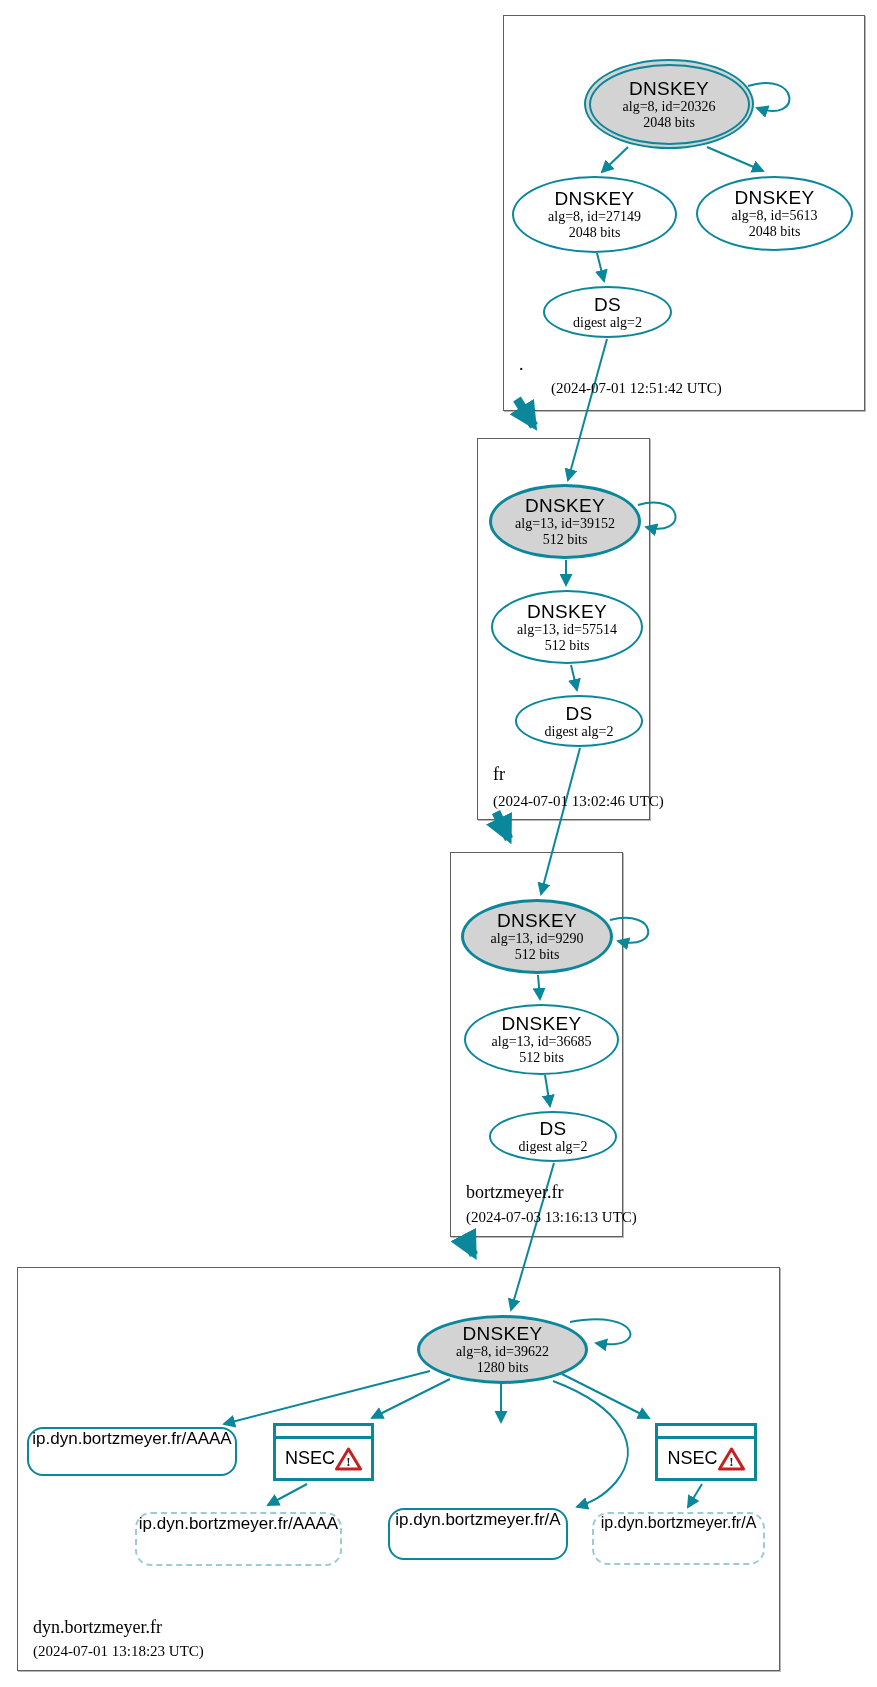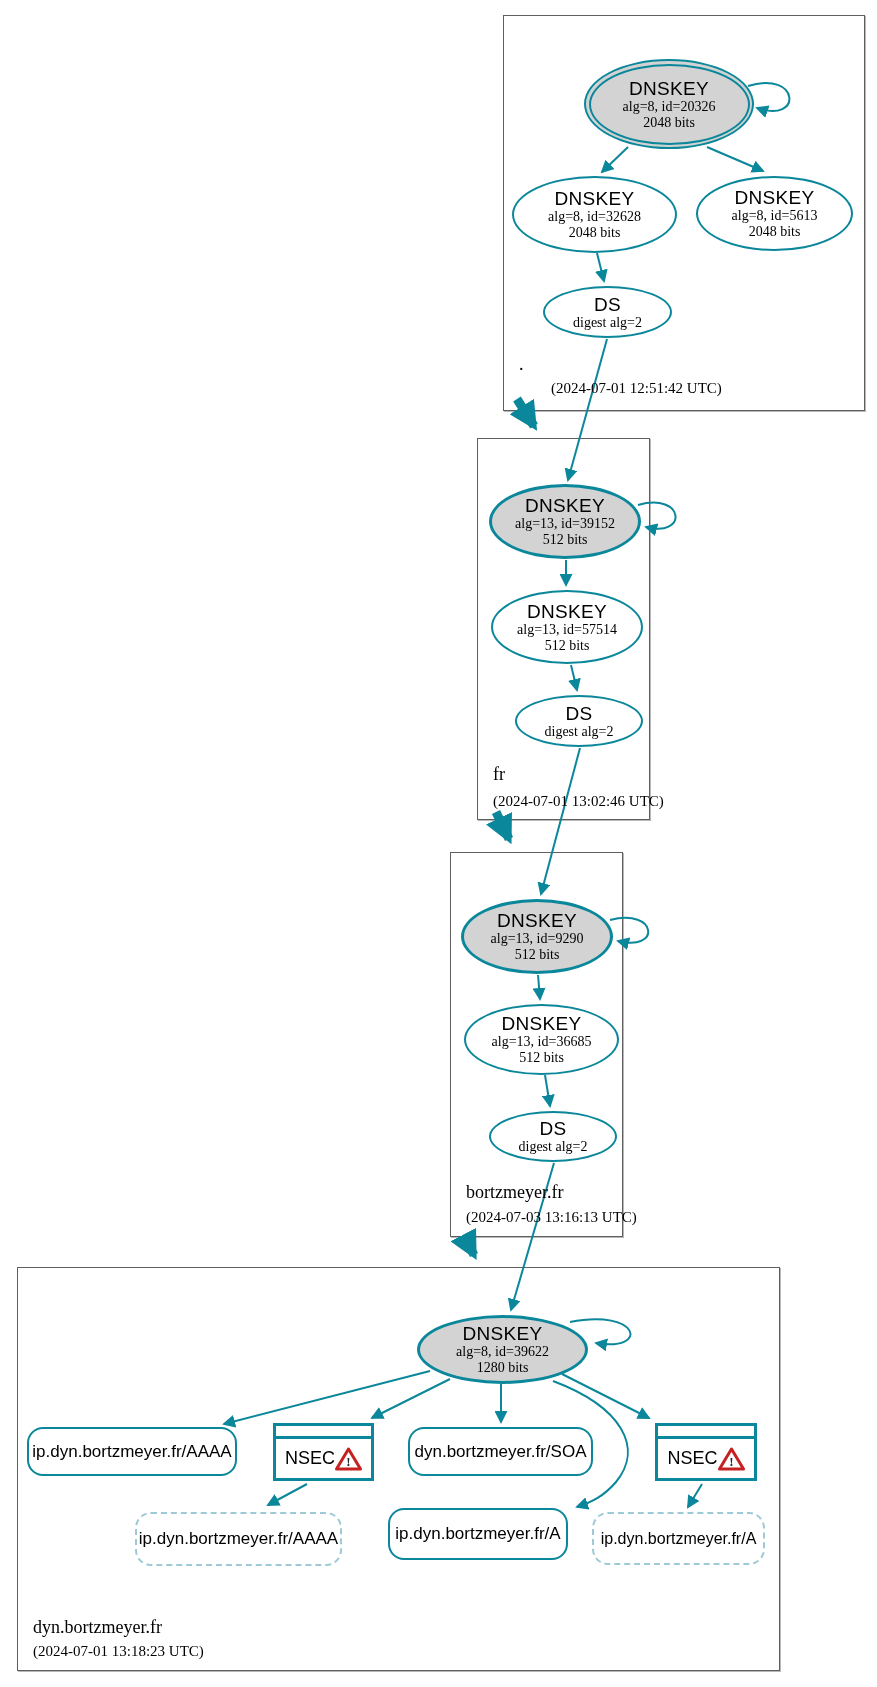--- a/index.html
+++ b/index.html
@@ -12,21 +12,21 @@
   .ellipse { position:absolute; border:2px solid var(--accent); border-radius:50%;
              background:#fff; display:flex; flex-direction:column; align-items:center;
              justify-content:center; text-align:center; line-height:1.12; box-sizing:border-box; }
   .ellipse .t { font-size:19px; letter-spacing:.3px; }
   .ellipse .d { font-family:"Liberation Serif",serif; font-size:14px; }
   .ksk { background:var(--gray); border-width:3px; }
   .double { border-width:2.5px; }
   .double::after { content:""; position:absolute; inset:2.5px;
                    border:2.5px solid var(--accent); border-radius:50%; }
   .rrset { position:absolute; border:2px solid var(--accent); border-radius:16px;
-           background:#fff; display:flex; align-items:center; justify-content:center;
+           background:#fff; display:flex; align-items:flex-start; justify-content:center;
            font-size:17px; box-sizing:border-box; white-space:nowrap; }
   .rrset.dashed { border:2.5px dashed var(--dash); }
   .nsec { position:absolute; border:3px solid var(--accent); background:#fff;
           box-sizing:border-box; }
   .nsec .band { height:10px; border-bottom:3px solid var(--accent); }
   .nsec .row { display:flex; align-items:center; justify-content:center; 
                height:calc(100% - 13px); font-size:18px; }
   .warn { width:27px; height:24px; display:inline-block; }
   .zname { position:absolute; font-family:"Liberation Serif",serif; font-size:18px; }
   .zts   { position:absolute; font-family:"Liberation Serif",serif; font-size:15px; }
@@ -80,21 +80,21 @@
     </g>
   </svg>
 
   <div class="ellipse ksk double" style="left:584px; top:59px; width:170px; height:90px;">
     <span class="t">DNSKEY</span>
     <span class="d">alg=8, id=20326</span>
     <span class="d">2048 bits</span>
   </div>
   <div class="ellipse" style="left:512px; top:176px; width:165px; height:77px;">
     <span class="t">DNSKEY</span>
-    <span class="d">alg=8, id=32628</span>
+    <span class="d">alg=8, id=27149</span>
     <span class="d">2048 bits</span>
   </div>
   <div class="ellipse" style="left:696px; top:176px; width:157px; height:75px;">
     <span class="t">DNSKEY</span>
     <span class="d">alg=8, id=5613</span>
     <span class="d">2048 bits</span>
   </div>
   <div class="ellipse" style="left:543px; top:286px; width:129px; height:52px;">
     <span class="t">DS</span>
     <span class="d">digest alg=2</span>
@@ -150,23 +150,20 @@
     <div class="band"></div>
     <div class="row">
       <span>NSEC</span>
       <svg class="warn" viewBox="0 0 27 24">
         <path d="M13.5 2 L25.5 22 H1.5 Z" fill="#fff" stroke="#c62121" stroke-width="3" stroke-linejoin="round"></path>
         <text x="13.5" y="19" text-anchor="middle" font-size="13" font-family="Liberation Serif,serif" font-weight="bold" fill="#222">!</text>
       </svg>
     </div>
   </div>
 
-  <div class="rrset" style="left:408px; top:1427px; width:185px; height:49px;">
-    <span>dyn.bortzmeyer.fr/SOA</span>
-  </div>
 
   <div class="nsec" style="left:655px; top:1423px; width:102px; height:58px;">
     <div class="band"></div>
     <div class="row">
       <span>NSEC</span>
       <svg class="warn" viewBox="0 0 27 24">
         <path d="M13.5 2 L25.5 22 H1.5 Z" fill="#fff" stroke="#c62121" stroke-width="3" stroke-linejoin="round"></path>
         <text x="13.5" y="19" text-anchor="middle" font-size="13" font-family="Liberation Serif,serif" font-weight="bold" fill="#222">!</text>
       </svg>
     </div>

